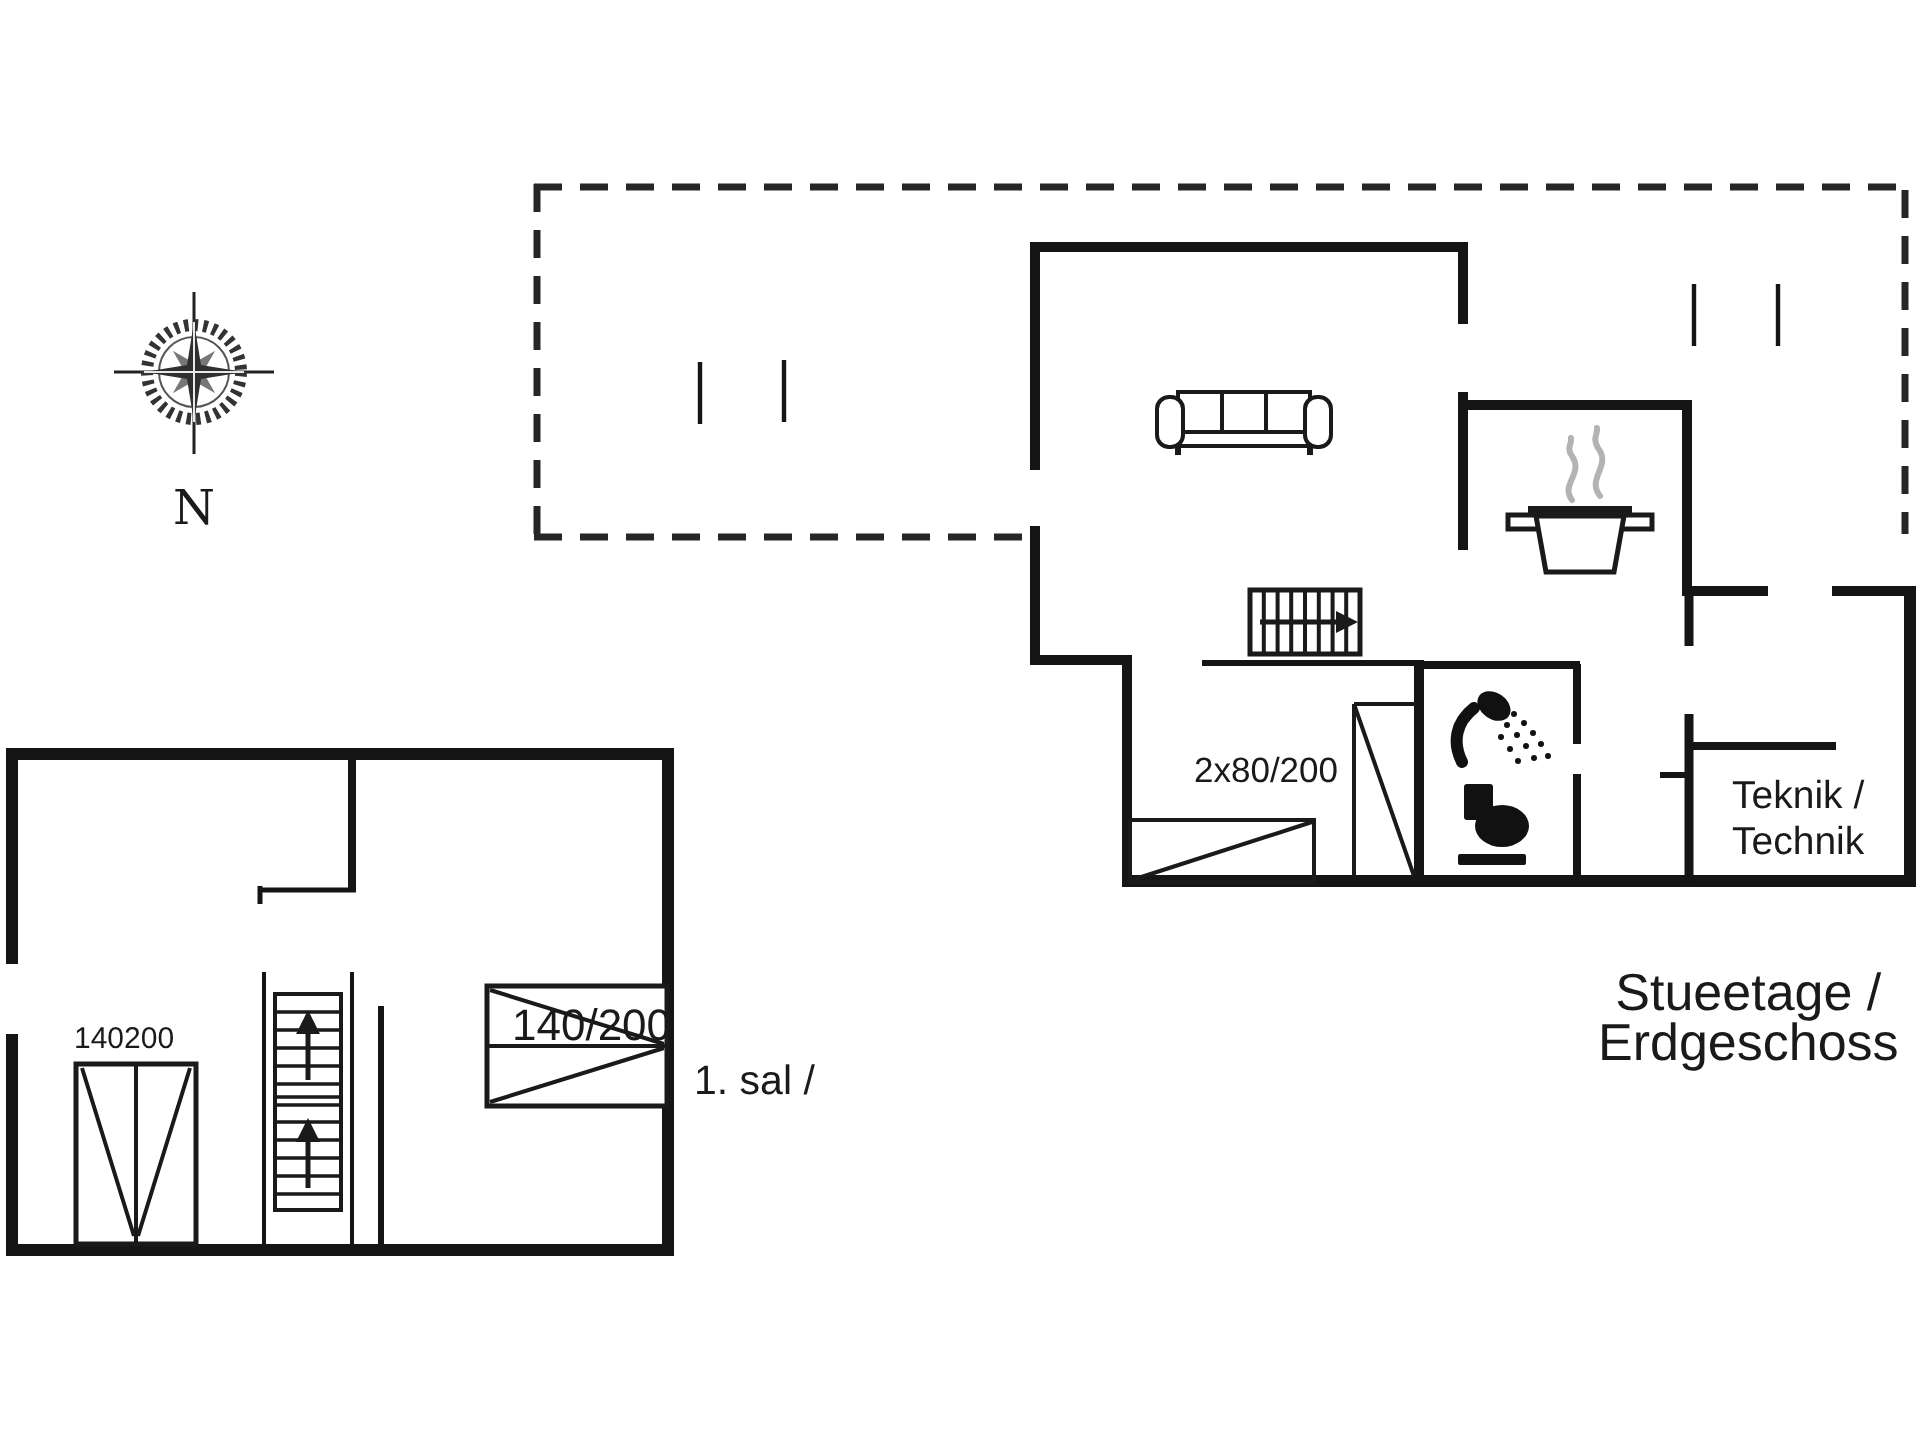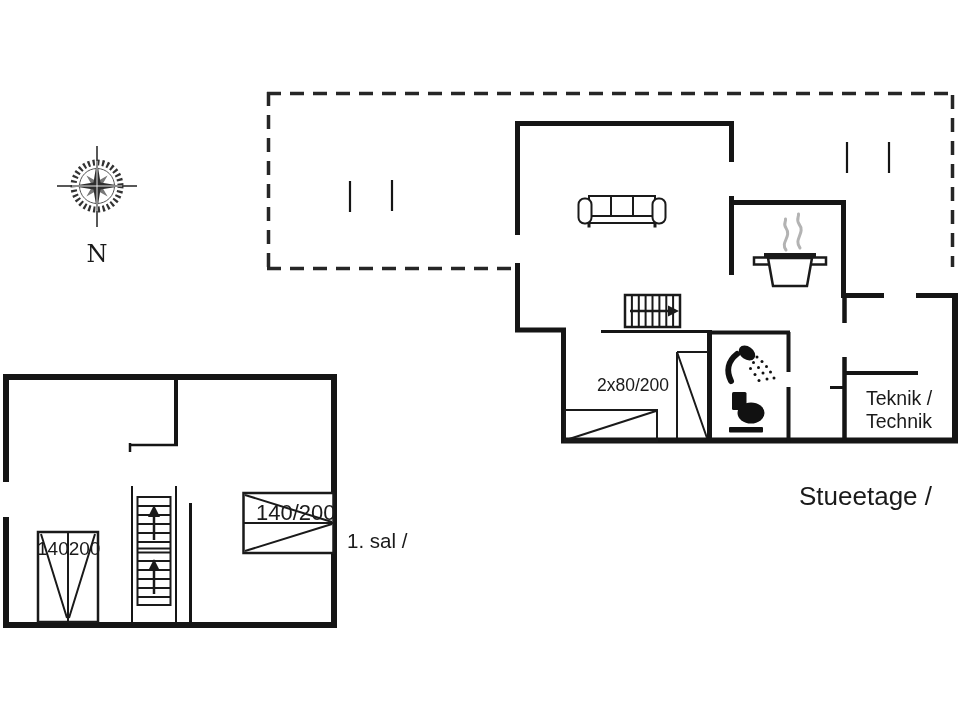--- a/index.html
+++ b/index.html
@@ -4,21 +4,21 @@
 <style>
   html,body{margin:0;padding:0;background:#fff;}
   #stage{position:relative;width:960px;height:720px;background:#ffffff;overflow:hidden;}
   #plan-svg{position:absolute;left:0;top:0;}
   .lbl{position:absolute;font-family:"Liberation Sans",sans-serif;color:#1a1a1a;white-space:nowrap;}
   .lbl div{white-space:nowrap;text-align:center;}
   #lbl-2x80{left:597px;top:375px;font-size:17.5px;}
   #lbl-teknik{left:866px;top:387px;font-size:19.5px;line-height:22.5px;}
   #lbl-stueetage{left:799px;top:484px;font-size:26px;line-height:25px;}
   #lbl-sal{left:347px;top:528px;font-size:20.5px;line-height:25px;}
-  #lbl-140200{left:37px;top:538px;font-size:19px;}
+  #lbl-140200{left:37px;top:511px;font-size:15px;}
   #lbl-140-200{left:256px;top:500px;font-size:22px;}
   #lbl-n{left:82px;top:240px;width:30px;text-align:center;font-size:24px;font-family:"DejaVu Serif",serif;}
 </style>
 </head>
 <body>
 
 <div id="stage">
 
   <svg id="plan-svg" width="960" height="720" viewBox="0 0 960 720">
 
@@ -172,20 +172,21 @@
 
   <div class="lbl" id="lbl-2x80">2x80/200</div>
 
   <div class="lbl" id="lbl-teknik">
     <div>Teknik /</div>
     <div>Technik</div>
   </div>
 
   <div class="lbl" id="lbl-stueetage">
     <div>Stueetage /</div>
+    <div>Erdgeschoss</div>
   </div>
 
   <div class="lbl" id="lbl-sal">
     <div>1. sal /</div>
   </div>
 
   <div class="lbl" id="lbl-140200">140200</div>
 
   <div class="lbl" id="lbl-140-200">140/200</div>
 

